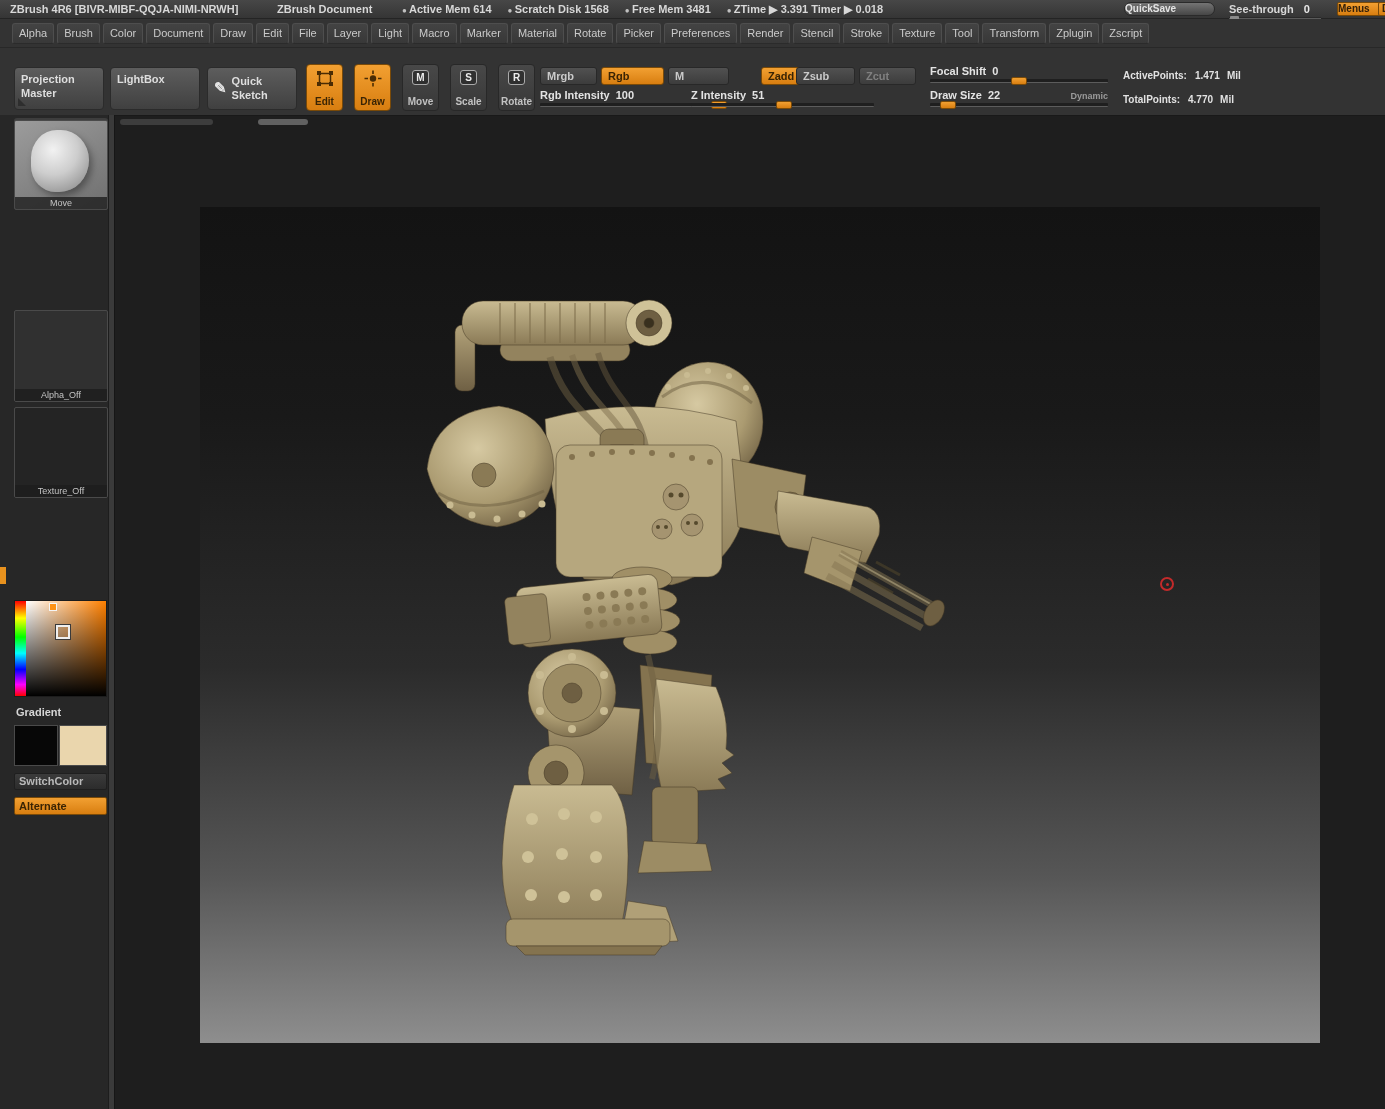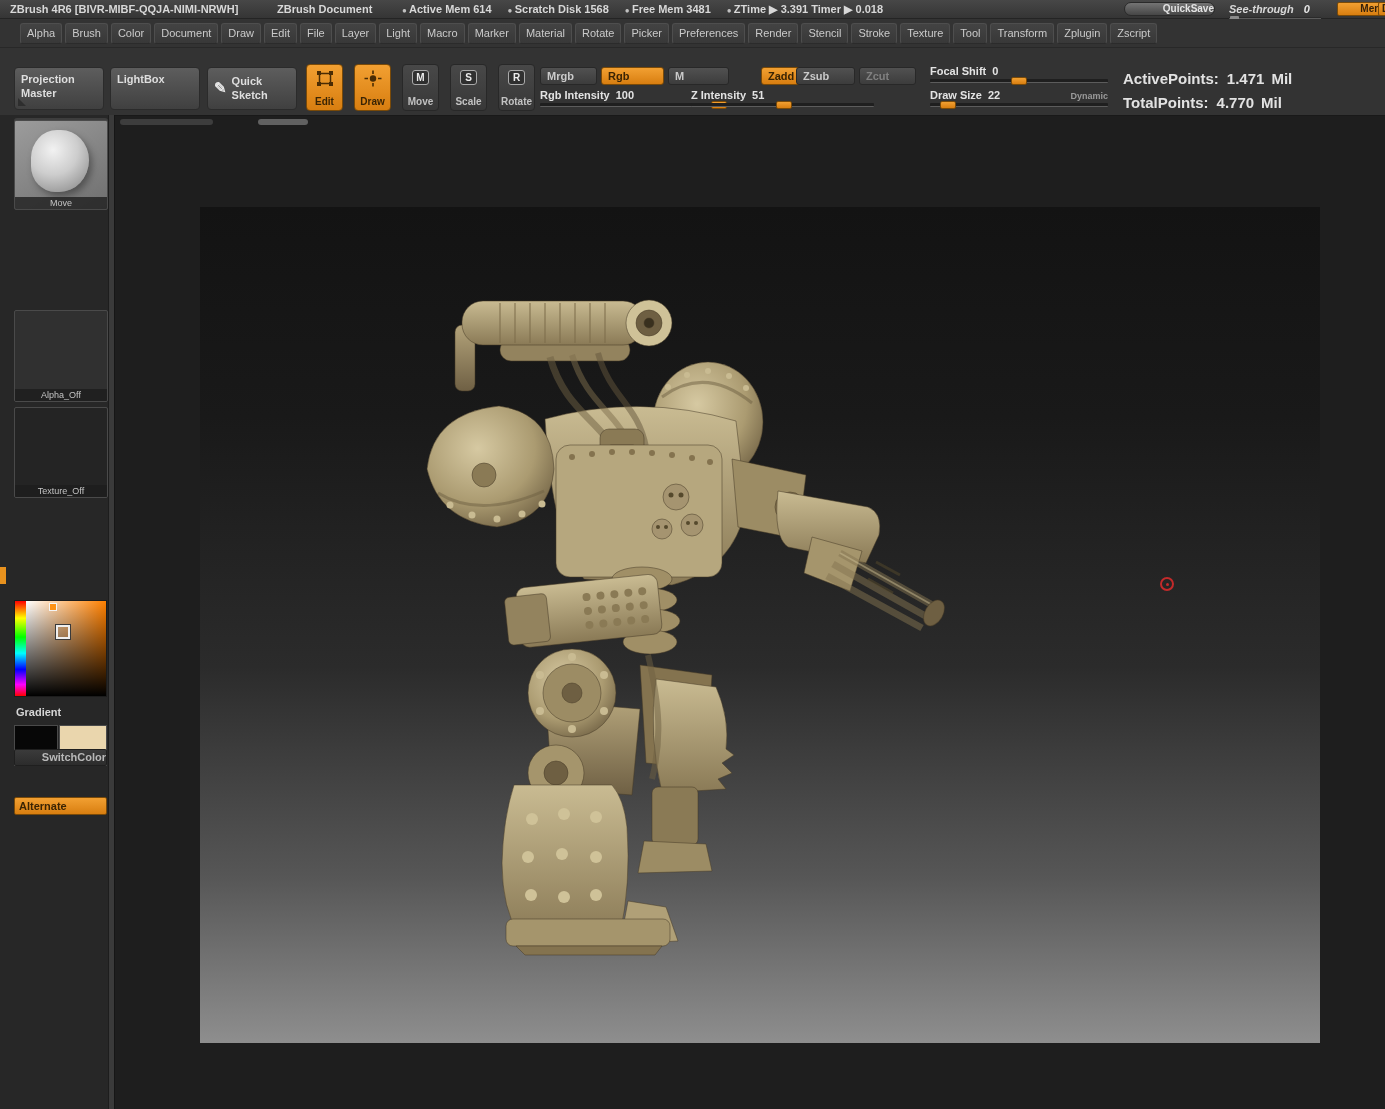--- a/index.html
+++ b/index.html
@@ -7,34 +7,34 @@
   body { font-family:"Liberation Sans",sans-serif; }
   #app { position:relative; width:1385px; height:1109px; background:#262626; overflow:hidden;
          font-size:11px; color:#ccc; font-weight:bold; }
 
   
   .titlebar { position:absolute; left:0; top:0; width:100%; height:19px;
               background:linear-gradient(#474747,#353535); border-bottom:1px solid #242424; }
   .titlebar .t { position:absolute; top:3px; white-space:nowrap; font-size:11px; color:#d8d8d8; }
   .stats { display:flex; gap:16px; }
   .stat::before { content:"● "; font-size:8px; color:#c0c0c0; }
-  .pill-btn { position:absolute; top:2px; height:14px; border-radius:8px; text-align:right;
+  .pill-btn { position:absolute; top:2px; height:14px; border-radius:8px; text-align:left;
               background:linear-gradient(#747474,#464646); border:1px solid #2a2a2a;
               font-size:10px; color:#e4e4e4; line-height:12px; }
   .orange-btn { background:linear-gradient(#f2a032,#d87e10)!important; border:1px solid #7a4a08!important;
                 color:#35210a!important; border-radius:2px; }
-  .seethrough { position:absolute; left:1229px; top:3px; width:92px;font-style:italic; }
+  .seethrough { position:absolute; left:1229px; top:3px; width:92px; }
   .seethrough .lbl { font-size:11px; color:#d8d8d8; }
   .seethrough .val { margin-left:10px; color:#e8e8e8; }
   .mini-track { position:relative; margin-top:2px; height:2px; background:#2a2a2a; border-bottom:1px solid #5a5a5a; }
   .mini-handle { position:absolute; left:1px; top:-1px; width:9px; height:4px; background:#8a8a8a; border-radius:1px; }
 
   
   .menubar { position:absolute; left:0; top:19px; width:100%; height:29px; background:#333;
-             border-bottom:1px solid #282828; display:flex; align-items:center; padding-left:20px; gap:3px; }
+             border-bottom:1px solid #282828; display:flex; align-items:center; padding-left:12px; gap:3px; }
   .menu-item { background:linear-gradient(#434343,#383838); border:1px solid #4e4e4e; border-bottom-color:#2b2b2b;
                border-radius:3px; padding:3px 6px 4px; font-size:11px; font-weight:normal; color:#cacaca; }
 
   
   .toolbar { position:absolute; left:0; top:48px; width:100%; height:67px; background:#333; }
   .big-btn { position:absolute; top:19px; width:90px; height:43px;
              background:linear-gradient(#5d5d5d,#404040); border:1px solid #2b2b2b; border-radius:4px;
              color:#dedede; font-size:11px; padding:5px 6px; line-height:1.25; }
   .fold-icon { position:absolute; left:3px; bottom:3px; width:0; height:0;
                border-left:8px solid #2e2e2e; border-top:8px solid transparent; }
@@ -52,21 +52,21 @@
   .chip-orange { background:linear-gradient(#f2a032,#d87e10); border:1px solid #7a4a08; color:#3a2404; }
   .chip-dim { color:#808080; }
   .slider { position:absolute; }
   .slider-lab { font-size:11px; color:#e3e3e3; white-space:nowrap; }
   .slider-lab .v { margin-left:6px; }
   .slider-track { position:relative; margin-top:2px; height:4px; background:#1f1f1f;
                   border-bottom:1px solid #5c5c5c; border-radius:1px; }
   .slider-handle { position:absolute; top:-2px; width:16px; height:8px;
                    background:linear-gradient(#f2a032,#d87e10); border:1px solid #7a4a08; border-radius:2px; }
   .dynamic { position:absolute; right:0; top:2px; font-size:9px; color:#9a9a9a; }
-  .points { position:absolute; left:1123px; font-size:15px; color:#e2e2e2; white-space:nowrap; }
+  .points { position:absolute; left:1123px; font-size:10px; color:#e2e2e2; white-space:nowrap; }
   .points .v { margin-left:8px; } .points .u { margin-left:7px; }
 
   
   .workspace { position:absolute; left:115px; top:115px; width:1270px; height:994px;
                background:#1e1e1e; border-top:1px solid #191919; }
   .strip-seg { position:absolute; top:3px; height:6px; background:#3d3d3d; border-radius:3px; }
   .strip-handle { position:absolute; top:3px; height:6px; background:#616161; border-radius:3px; }
   .left-tray { position:absolute; left:0; top:115px; width:108px; height:994px; background:#272727; }
   .tray-rail { position:absolute; left:108px; top:115px; width:7px; height:994px; background:#3a3a3a;
                border-left:1px solid #1d1d1d; border-right:1px solid #161616; }
@@ -85,22 +85,22 @@
   .picker { position:absolute; left:14px; top:485px; width:93px; height:97px; border:1px solid #1c1c1c; }
   .hue-strip { position:absolute; left:0; top:0; bottom:0; width:11px;
                background:linear-gradient(#ff0000, #ffff00 18%, #00ff00 38%, #00ffff 55%, #0000ff 72%, #ff00ff 88%, #ff0000); }
   .sv-square { position:absolute; left:11px; right:0; top:0; bottom:0;
                background:linear-gradient(to bottom, rgba(0,0,0,0), #000), linear-gradient(to right, #fff, #ff8000); }
   .hue-sel { position:absolute; left:34px; top:2px; width:8px; height:8px; background:#ff9214; border:1px solid #f5f5f5; }
   .sv-sel { position:absolute; left:41px; top:24px; width:14px; height:14px; border:2px solid #efefef; outline:1px solid #3a3a3a; }
   .gradient-label { position:absolute; left:16px; top:591px; font-size:11px; color:#d6d6d6; }
   .swatch { position:absolute; top:610px; height:41px; border:1px solid #4a4a4a; }
   .tray-btn { position:absolute; left:14px; width:93px; border-radius:2px; font-size:11px; padding-left:4px; }
-  .switchcolor { top:634px; height:17px; background:linear-gradient(#3b3b3b,#2c2c2c); border:1px solid #1f1f1f;
-                 color:#b9b9b9; line-height:15px;text-align:right; }
+  .switchcolor { top:658px; height:17px; background:linear-gradient(#3b3b3b,#2c2c2c); border:1px solid #1f1f1f;
+                 color:#b9b9b9; line-height:15px; }
   .alternate { top:682px; height:18px; background:linear-gradient(#f2a032,#d87e10); border:1px solid #7a4a08;
                color:#3a2404; line-height:16px; }
 
   
   .canvas { position:absolute; left:85px; top:91px; width:1120px; height:836px;
             background:linear-gradient(180deg,#131313 0%, #191919 25%, #2b2b2b 55%, #565656 80%, #8e8e8e 100%); }
   .canvas svg { position:absolute; left:0; top:0; }
   .cursor-ring { position:absolute; left:960px; top:370px; width:14px; height:14px;
                  border:2px solid #c22a2a; border-radius:50%; }
   .cursor-ring i { position:absolute; left:50%; top:50%; width:3px; height:3px; margin:-1.5px 0 0 -1.5px;

